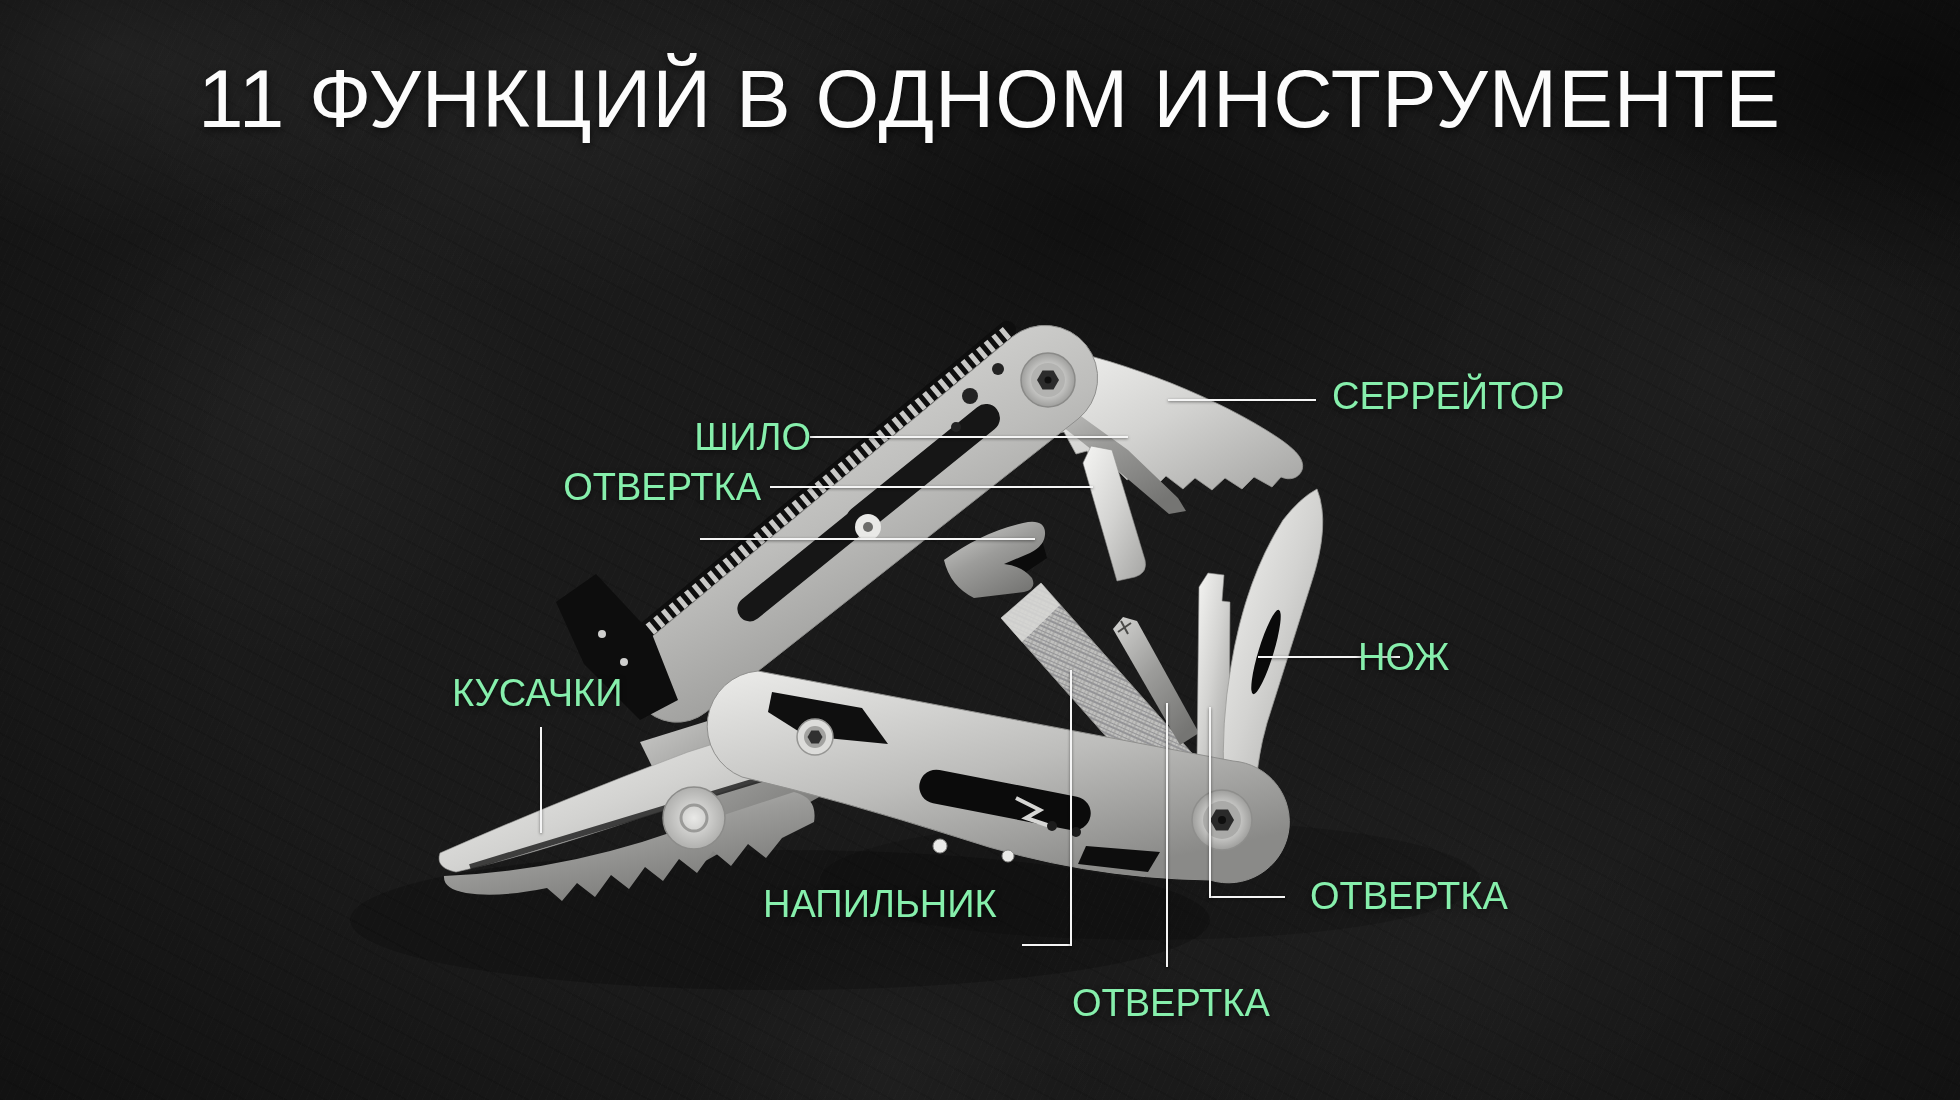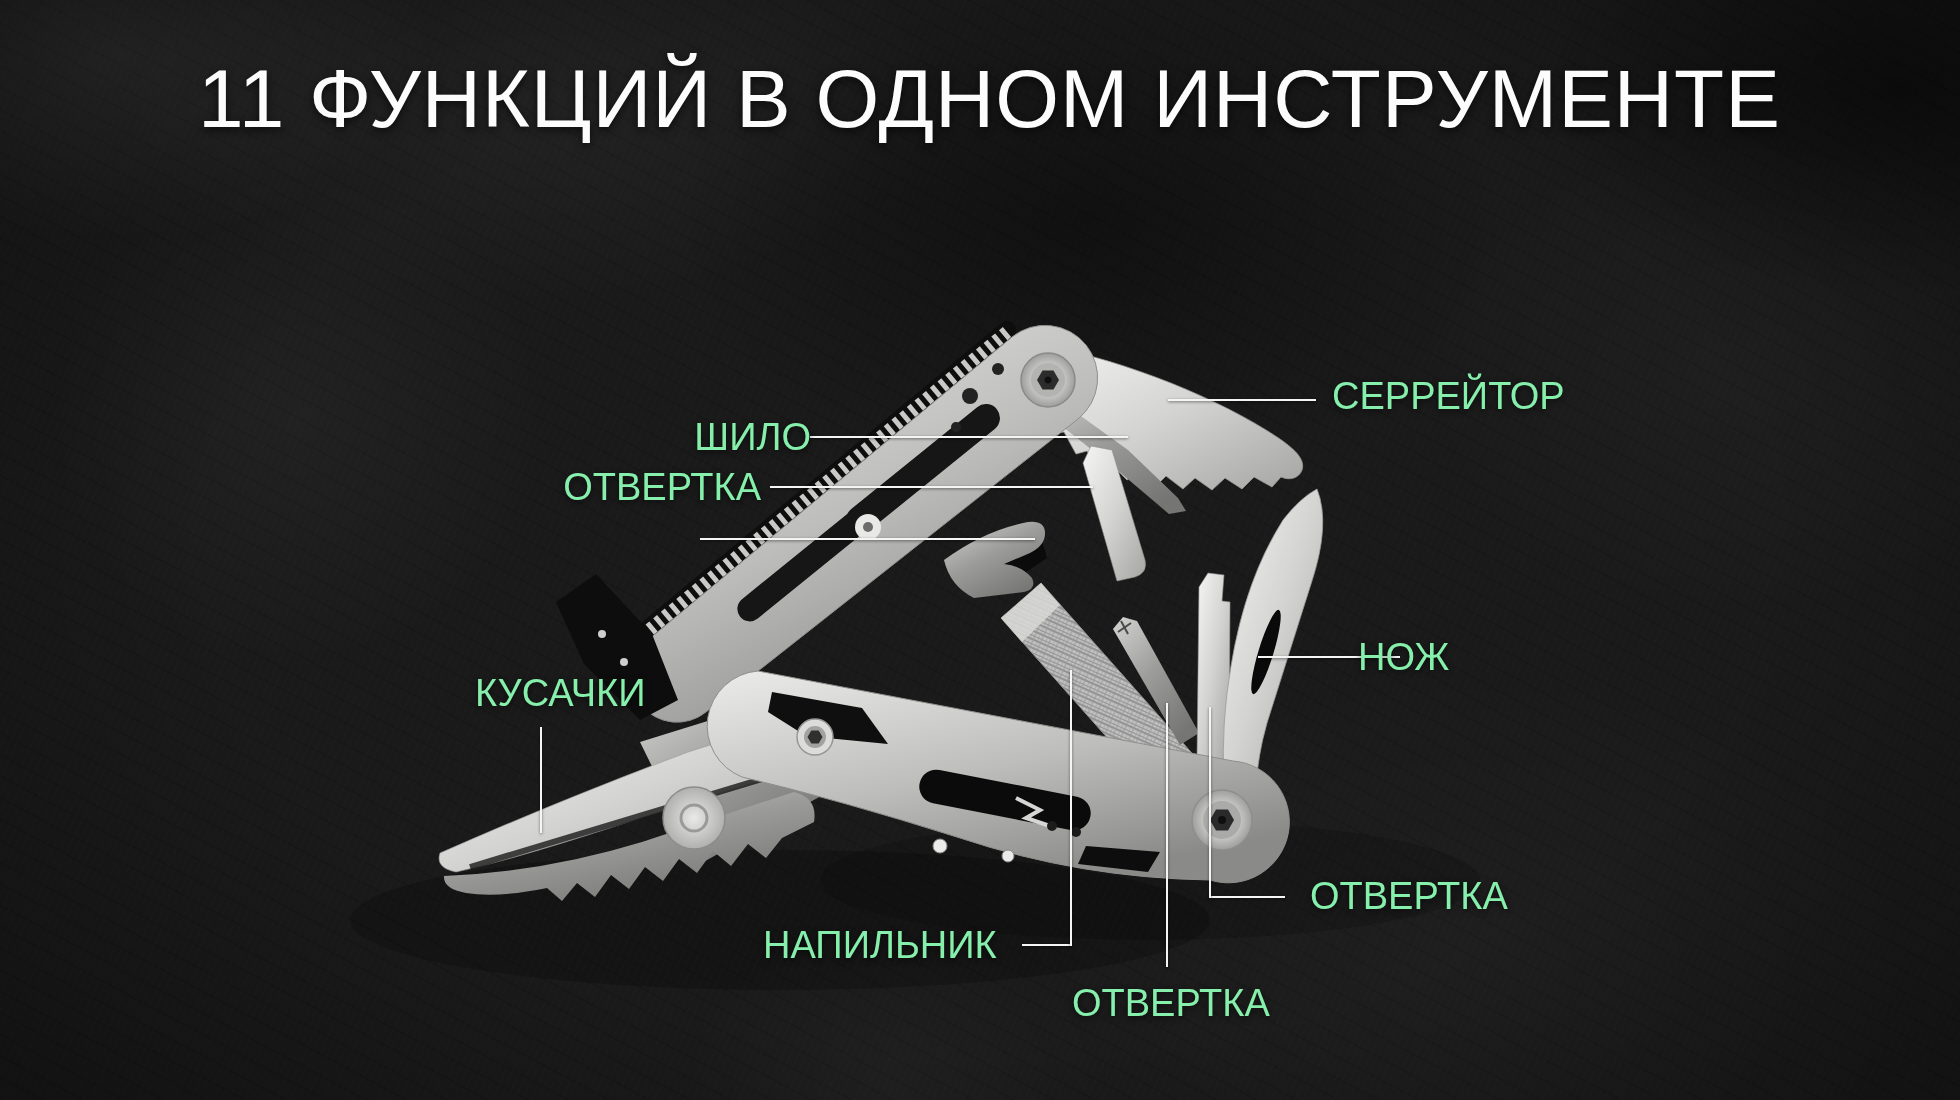--- a/index.html
+++ b/index.html
@@ -35,24 +35,24 @@
   }
   .lbl{
     position:absolute;
     font-size:38px;line-height:40px;font-weight:400;
     color:#86efac;white-space:nowrap;
     text-shadow:0 2px 6px rgba(0,0,0,.6);
   }
   .lbl-shilo          {right:1168px;top:417px;margin-left:30px;}
   .lbl-otvertka-left  {right:1218px;top:467px;}
   .lbl-otkryvashka    {right:1285px;top:517px;}
-  .lbl-kusachki       {left:452px;  top:673px;margin-left:23px;}
+  .lbl-kusachki       {left:452px;  top:673px;}
   .lbl-serreitor      {left:1332px; top:376px;}
   .lbl-nozh           {left:1358px; top:637px;}
-  .lbl-napilnik       {left:763px;  top:925px;}
+  .lbl-napilnik       {left:763px;  top:884px;}
   .lbl-otvertka-bottom{left:1072px; top:983px;}
   .lbl-otvertka-right {left:1310px; top:876px;}
   .line{position:absolute;background:#f5f5f5;box-shadow:0 1px 3px rgba(0,0,0,.5);}
   .line.h{height:2px;}
   .line.v{width:2px;}
   .ln-shilo       {left:810px; top:436px;width:318px;}
   .ln-otv-left    {left:770px; top:486px;width:323px;}
   .ln-otkr        {left:700px; top:538px;width:335px;}
   .ln-serreitor   {left:1168px;top:399px;width:148px;}
   .ln-nozh        {left:1258px;top:656px;width:142px;}

